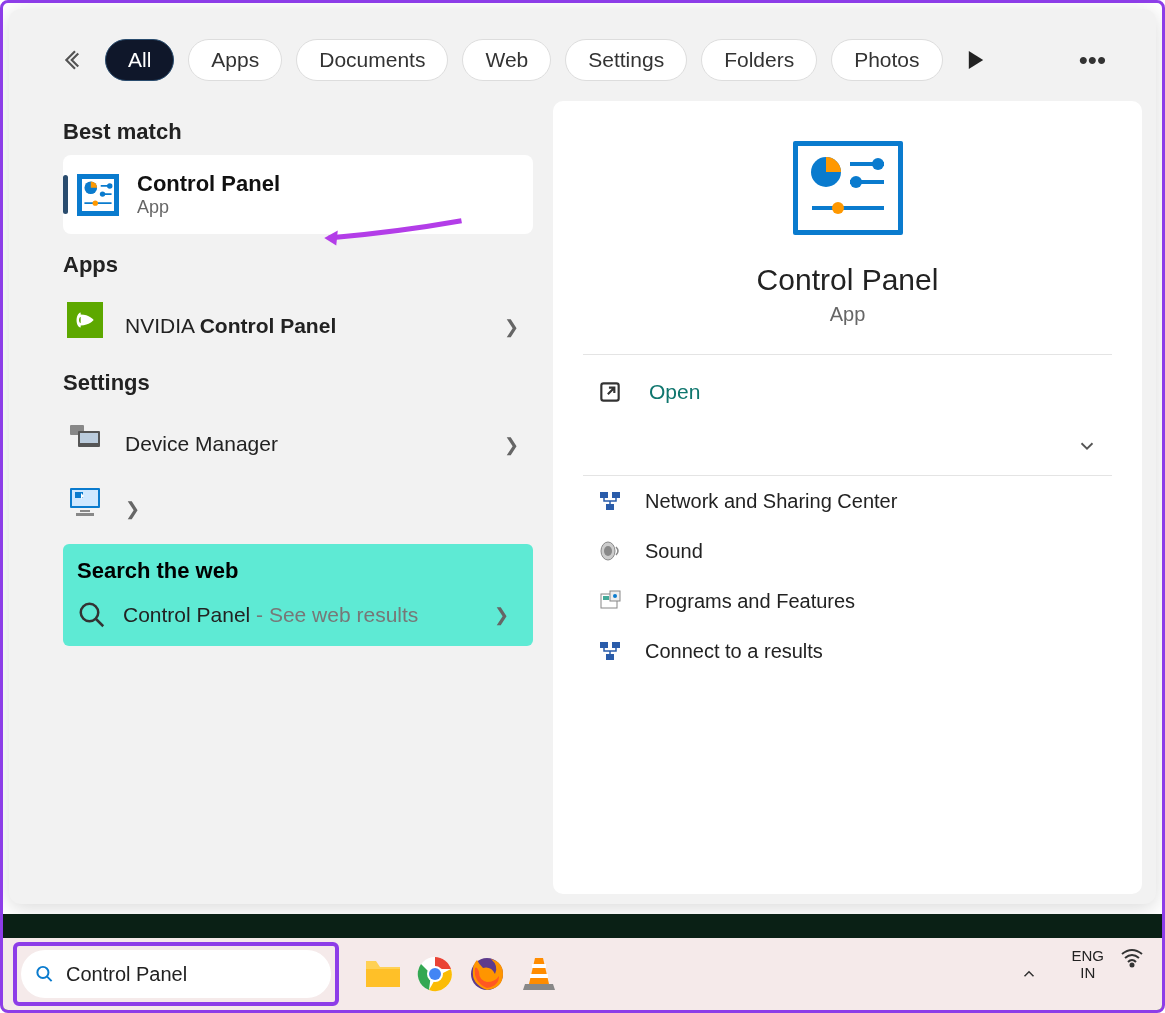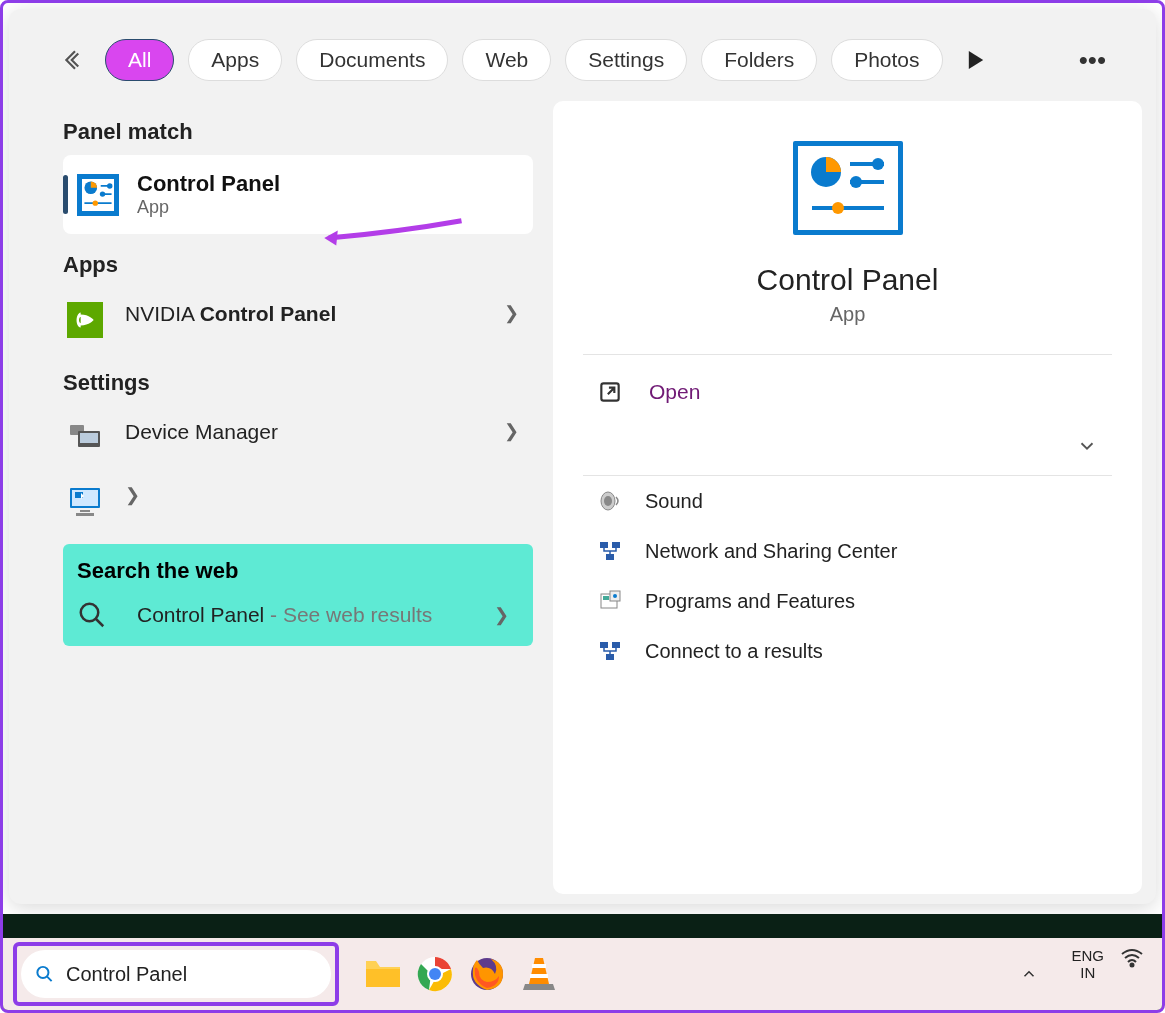--- a/index.html
+++ b/index.html
@@ -1,51 +1,51 @@
 <!DOCTYPE html>
 <html><head>
 <meta charset="utf-8">
 <style>
   * { box-sizing: border-box; margin: 0; padding: 0; font-family: "Segoe UI", Arial, sans-serif; }
   body { width: 1165px; height: 1013px; background: #fff; position: relative; overflow: hidden; border: 3px solid #8d3de8; border-radius: 8px; }
   .search-panel { position: absolute; top: 0; left: 0; right: 0; bottom: 100px; background: #f2f2f2; border-radius: 12px; margin: 6px; box-shadow: 0 4px 20px rgba(0,0,0,0.15); overflow: hidden; display: flex; flex-direction: column; }
   .top-bar { display: flex; align-items: center; padding: 30px 50px 20px 50px; gap: 14px; }
   .back-btn { width: 32px; height: 32px; display: flex; align-items: center; justify-content: center; color: #555; cursor: pointer; }
   .tab-pill { padding: 8px 22px; border-radius: 28px; border: 1px solid #ddd; background: #fff; font-size: 21px; color: #333; cursor: pointer; }
-  .tab-pill.active { background: #d946ef; color: #fff; border-color: #2a4c6e; }
+  .tab-pill.active { background: #0f172a; color: #fff; border-color: #2a4c6e; }
   .more-scroll { width: 30px; height: 30px; display:flex; align-items:center; justify-content:center; color:#222; cursor:pointer; margin-left:4px; }
   .dots { font-size: 26px; color:#333; cursor:pointer; margin-left:auto; }
   .content-area { display: flex; flex: 1; overflow: hidden; padding: 0 14px 10px 14px; }
   .left-col { width: 520px; padding-left: 40px; padding-right: 10px; }
   .right-col { flex: 1; background: #fff; border-radius: 10px; margin-left: 10px; padding: 40px 30px; display:flex; flex-direction:column; }
   .section-label { font-size: 22px; font-weight: 600; color: #222; padding: 10px 0; margin-top: 8px; }
   .result-card { background: #fff; border-radius: 8px; padding: 16px 14px; display:flex; align-items:center; gap:18px; position:relative; margin-bottom:6px; }
   .result-card.selected::before { content:""; position:absolute; left:0; top:20px; bottom:20px; width:5px; background:#2a4c6e; border-radius:3px; }
   .cp-icon-sm { width:42px; height:42px; background:#0a7bce; border:2px solid #0a7bce; display:flex; align-items:center; justify-content:center; position:relative; }
   .cp-icon-sm::after { content:""; position:absolute; inset:3px; background:#fff; }
   .cp-icon-inner { position:absolute; z-index:2; width:100%; height:100%; }
   .result-title { font-size: 22px; font-weight: 600; color: #111; }
   .result-sub { font-size: 18px; color: #666; }
-  .list-item { display:flex; align-items:flex-start; gap:22px; padding: 14px 4px; cursor:pointer; }
+  .list-item { display:flex; align-items:flex-end; gap:22px; padding: 14px 4px; cursor:pointer; }
   .list-item .icon { width:36px; height:36px; display:flex; align-items:center; justify-content:center; }
   .list-text { font-size: 21px; color:#222; flex:1; }
   .chev { color:#666; font-size:18px; margin-right:10px; }
   .web-section { background:#5eead4; border-radius:6px; padding: 14px 14px 0 14px; margin-top:10px; }
   .web-title { font-size:22px; font-weight:600; }
-  .web-item { display:flex; align-items:center; gap:30px; padding:16px 0; }
+  .web-item { display:flex; align-items:center; gap:16px; padding:16px 0; }
   .web-text { font-size:21px; color:#222; }
   .web-muted { color:#777; }
   .right-hero { display:flex; flex-direction:column; align-items:center; }
   .cp-icon-lg { width:110px; height:94px; background:#0a7bce; display:flex; align-items:center; justify-content:center; border-radius:2px; position:relative; margin-bottom:28px; }
   .cp-icon-lg::after { content:""; position:absolute; inset:5px; background:#fff; }
   .right-title { font-size:30px; font-weight:500; color:#222; }
   .right-sub { font-size:20px; color:#666; margin-top:6px; }
   .divider { border:none; border-top:1px solid #e4e4e4; margin:28px 0 0 0; }
   .action-row { display:flex; align-items:center; gap:26px; padding:24px 14px; cursor:pointer; }
-  .action-label { font-size:21px; color:#701a75; }
+  .action-label { font-size:21px; color:#0f766e; }
   .expand-row { display:flex; justify-content:flex-end; padding:6px 14px 18px 14px; border-bottom:1px solid #e4e4e4; }
   .recent-hdr { font-size:18px; color:#444; padding:20px 14px 12px 14px; }
   .recent-item { display:flex; align-items:center; gap:22px; padding:12px 14px; cursor:pointer; font-size:20px; color:#222; }
   .recent-icon { width:26px; height:26px; display:flex; align-items:center; justify-content:center; }
   .arrow-annot { position:absolute; top:208px; left:290px; width:190px; height:30px; pointer-events:none; }
   .taskbar-wrap { position:absolute; left:0; right:0; bottom:0; height:96px; background:#0a2015; display:flex; align-items:flex-end; }
   .taskbar { position:absolute; left:0; right:0; bottom:0; height:72px; background:#f5eaea; display:flex; align-items:center; padding:0 10px; }
   .search-pill { width:310px; height:48px; background:#fff; border-radius:26px; display:flex; align-items:center; padding-left:14px; gap:12px; }
   .search-box-hl { border:4px solid #8d3de8; border-radius:6px; padding:4px; margin-right:18px; }
   .search-text { font-size:20px; color:#222; border:none; outline:none; background:transparent; flex:1; }
@@ -82,21 +82,21 @@
         </svg>
     </div>
     <div class="dots">
       <span>•••</span>
     </div>
   </div>
 
   <div class="content-area">
 
     <div class="left-col">
-      <div class="section-label">Panel match</div>
+      <div class="section-label">Best match</div>
 
       <div class="result-card selected">
         <div class="cp-icon-sm">
           <svg class="cp-icon-inner" viewBox="0 0 42 42">
             <circle cx="13" cy="13" r="7" fill="#0a7bce"></circle>
               <path d="M13 6 A7 7 0 0 1 20 13 L13 13 Z" fill="#ff9800"></path>
             <line x1="24" y1="11" x2="36" y2="11" stroke="#0a7bce" stroke-width="2"></line>
               <circle cx="34" cy="11" r="3" fill="#0a7bce"></circle>
             <line x1="24" y1="20" x2="36" y2="20" stroke="#0a7bce" stroke-width="2"></line>
               <circle cx="26" cy="20" r="3" fill="#0a7bce"></circle>
@@ -194,37 +194,37 @@
       <div class="expand-row">
         <div>
           <svg width="22" height="22" viewBox="0 0 24 24" fill="none" stroke="#555" stroke-width="2">
               <path d="M6 9l6 6 6-6"></path>
             </svg>
         </div>
       </div>
       <div class="recent-item">
         <div class="recent-icon">
             <svg width="24" height="24" viewBox="0 0 24 24">
-              <ellipse cx="10" cy="12" rx="7" ry="9" fill="#ccc" stroke="#888"></ellipse>
-              <ellipse cx="10" cy="12" rx="4" ry="5" fill="#888"></ellipse>
-              <path d="M18 8 Q22 12 18 16" stroke="#888" fill="none" stroke-width="1.5"></path>
-            </svg>
-          </div>
-        <span>Sound</span>
-      </div>
-      <div class="recent-item">
-        <div class="recent-icon">
-            <svg width="24" height="24" viewBox="0 0 24 24">
               <rect x="2" y="3" width="8" height="6" fill="#2a5caa"></rect>
               <rect x="14" y="3" width="8" height="6" fill="#2a5caa"></rect>
               <rect x="8" y="15" width="8" height="6" fill="#2a5caa"></rect>
               <path d="M6 9v3h12V9 M12 12v3" stroke="#2a5caa" stroke-width="1.5" fill="none"></path>
             </svg>
           </div>
         <span>Network and Sharing Center</span>
+      </div>
+      <div class="recent-item">
+        <div class="recent-icon">
+            <svg width="24" height="24" viewBox="0 0 24 24">
+              <ellipse cx="10" cy="12" rx="7" ry="9" fill="#ccc" stroke="#888"></ellipse>
+              <ellipse cx="10" cy="12" rx="4" ry="5" fill="#888"></ellipse>
+              <path d="M18 8 Q22 12 18 16" stroke="#888" fill="none" stroke-width="1.5"></path>
+            </svg>
+          </div>
+        <span>Sound</span>
       </div>
       <div class="recent-item">
         <div class="recent-icon">
             <svg width="24" height="24" viewBox="0 0 24 24">
               <rect x="3" y="5" width="16" height="14" fill="#fff" stroke="#888"></rect>
               <rect x="5" y="7" width="6" height="4" fill="#4a9"></rect>
               <rect x="12" y="2" width="10" height="10" fill="#eee" stroke="#888"></rect>
               <circle cx="17" cy="7" r="2" fill="#0a7bce"></circle>
             </svg>
           </div>

